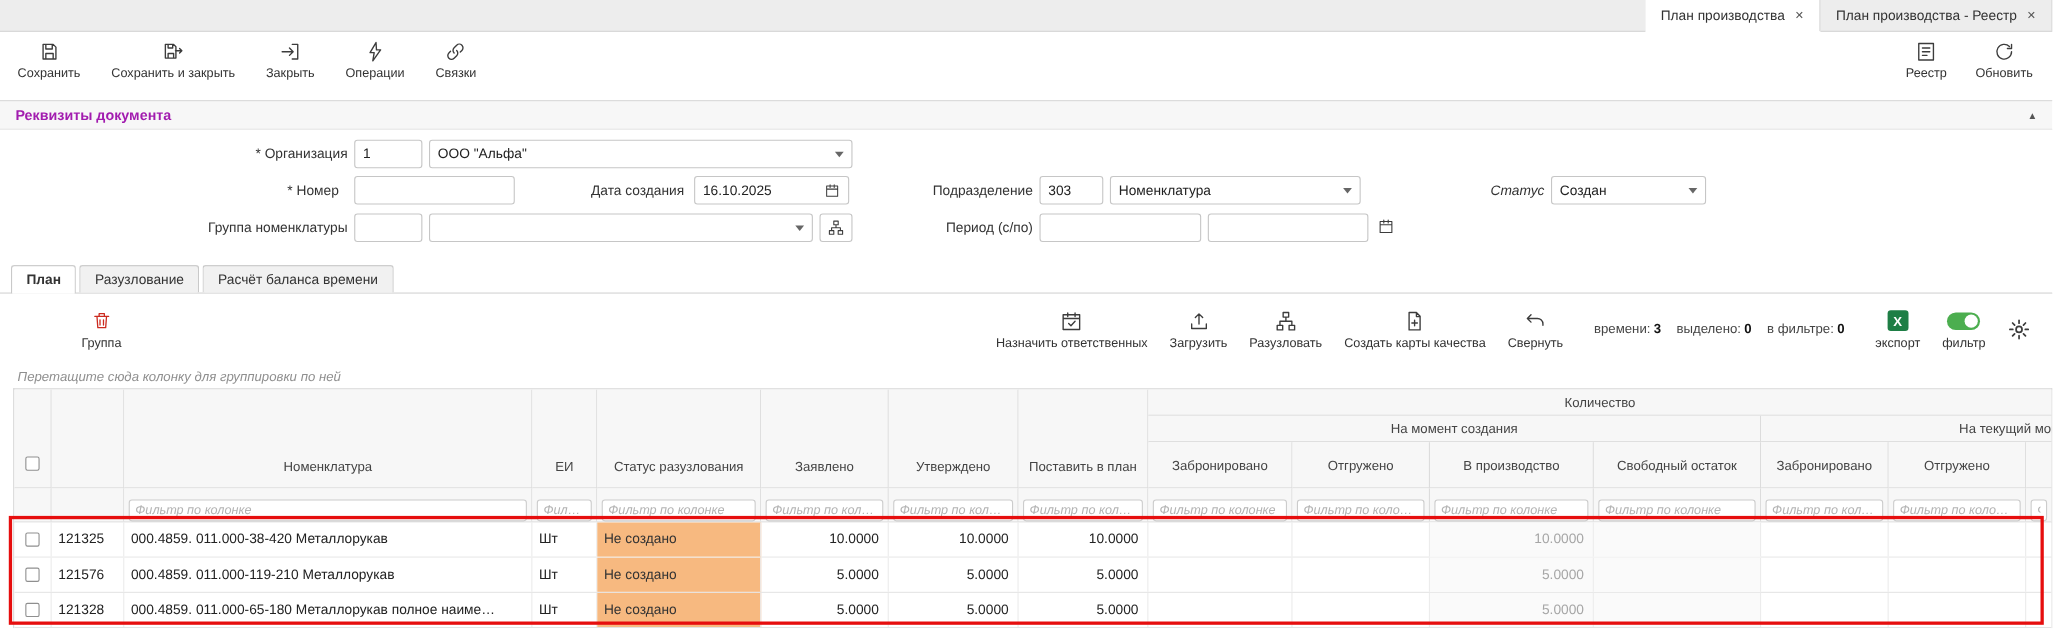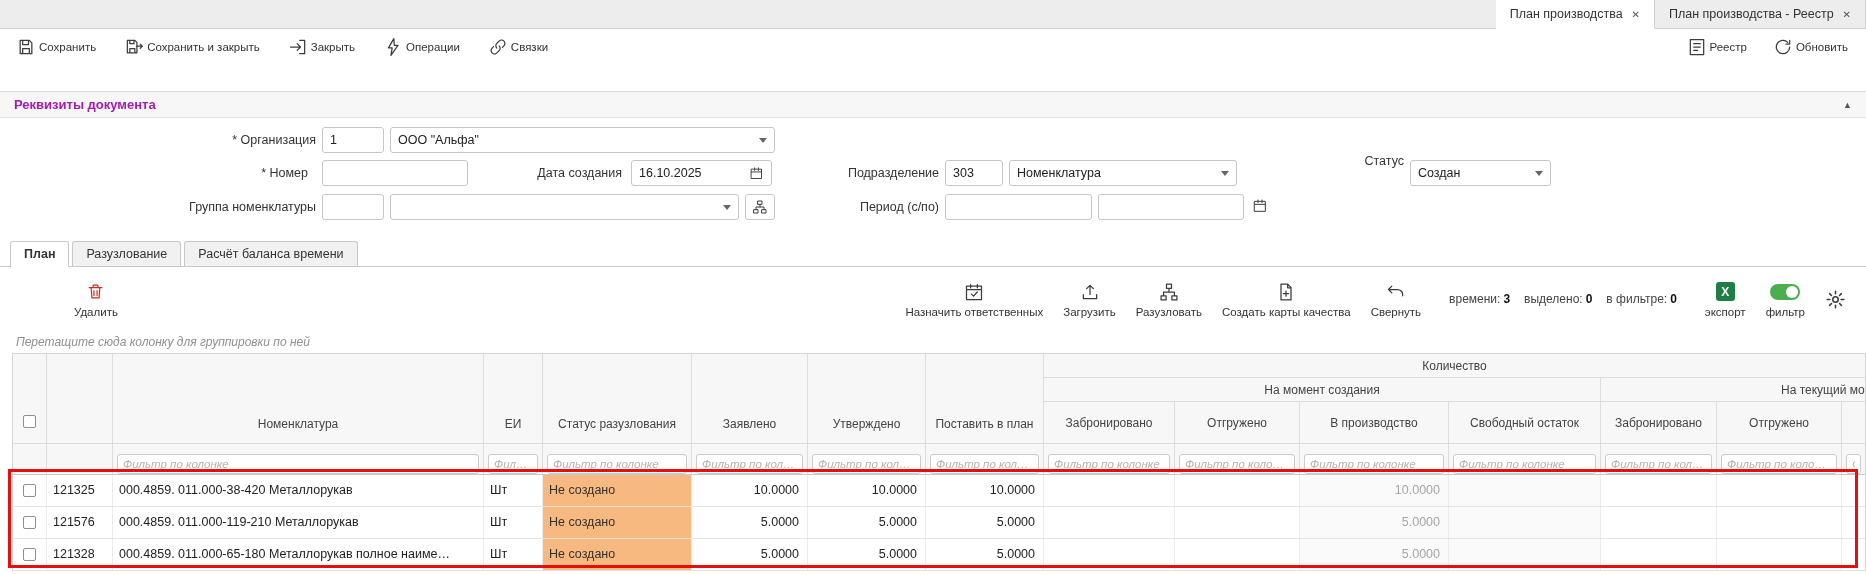--- a/index.html
+++ b/index.html
@@ -12,21 +12,21 @@
   
   .tabbar{height:28px;background:#ededed;border-bottom:1px solid #d2d2d2;display:flex;align-items:stretch;justify-content:flex-end;}
   .wtab{display:flex;align-items:center;gap:9px;padding:0 14px;font-size:12.5px;color:#333;
     border-right:1px solid #d2d2d2;position:relative;}
   .wtab.active{background:#fff;margin-bottom:-1px;border-bottom:1px solid #fff;z-index:2;}
   .wtab .x{font-size:10px;color:#555;}
 
   
   .toolbar{height:62px;box-sizing:border-box;display:flex;align-items:flex-start;gap:28px;
     padding:7px 18px 0 16px;background:#fff;}
-  .tbtn{display:flex;flex-direction:row;align-items:center;gap:3px;font-size:11.5px;color:#333;}
+  .tbtn{display:flex;flex-direction:column;align-items:center;gap:3px;font-size:11.5px;color:#333;}
   .tbtn .icw{height:22px;display:flex;align-items:center;}
   .tb-right{margin-left:auto;display:flex;gap:26px;}
 
   
   .sec-header{height:27px;box-sizing:border-box;background:#f7f7f7;border-top:1px solid #d9d9d9;
     border-bottom:1px solid #e3e3e3;display:flex;align-items:center;padding:0 14px;}
   .sec-title{font-size:13px;font-weight:bold;color:#a21caf;}
   .sec-collapse{margin-left:auto;font-size:9px;color:#555;}
 
   
@@ -215,21 +215,21 @@
             <path class="ic" d="M4 5h16v15H4z M4 9.5h16 M9 3v4 M15 3v4"></path>
           </svg>
       </span>
     </div>
     <div class="fl" style="left:790px;top:42px;width:149px;">Подразделение</div>
     <input class="fi" style="left: 945px; top: 42px; width: 58px;" value="303">
     <div class="fs" style="left:1009px;top:42px;width:228px;">
       <span class="val">Номенклатура</span>
       <span class="chev"></span>
     </div>
-    <div class="fl" style="left:1300px;top:30px;width:104px;">Статус</div>
+    <div class="fl" style="left:1300px;top:42px;width:104px;font-style:italic;">Статус</div>
     <div class="fs" style="left:1410px;top:42px;width:141px;">
       <span class="val">Создан</span>
       <span class="chev"></span>
     </div>
 
     <div class="fl" style="left:116px;top:76px;width:200px;">Группа номенклатуры</div>
     <input class="fi" style="left: 322px; top: 76px; width: 62px;" value="">
     <div class="fs" style="left:390px;top:76px;width:349px;">
       <span class="val"></span>
       <span class="chev"></span>
@@ -257,21 +257,21 @@
     <div class="dtab">Расчёт баланса времени</div>
   </div>
 
   <div class="ttoolbar">
     <div class="gbtn">
       <span class="icw">
         <svg width="19" height="19" viewBox="0 0 24 24">
             <path class="ic" style="stroke:var(--delete-red)" d="M4 7h16 M9 7V4h6v3 M6.5 7l1 13h9l1-13 M10 11v6 M14 11v6"></path>
           </svg>
       </span>
-      <span>Удалить</span>
+      <span>Группа</span>
     </div>
 
     <div class="tt-right">
       <div class="gbtn">
         <span class="icw">
           <svg width="20" height="20" viewBox="0 0 24 24">
               <path class="ic" d="M3 5h18v16H3z M3 9h18 M8 3v4 M16 3v4 M9 14.5l2.5 2.5 4.5-5"></path>
             </svg>
         </span>
         <span>Назначить ответственных</span>

